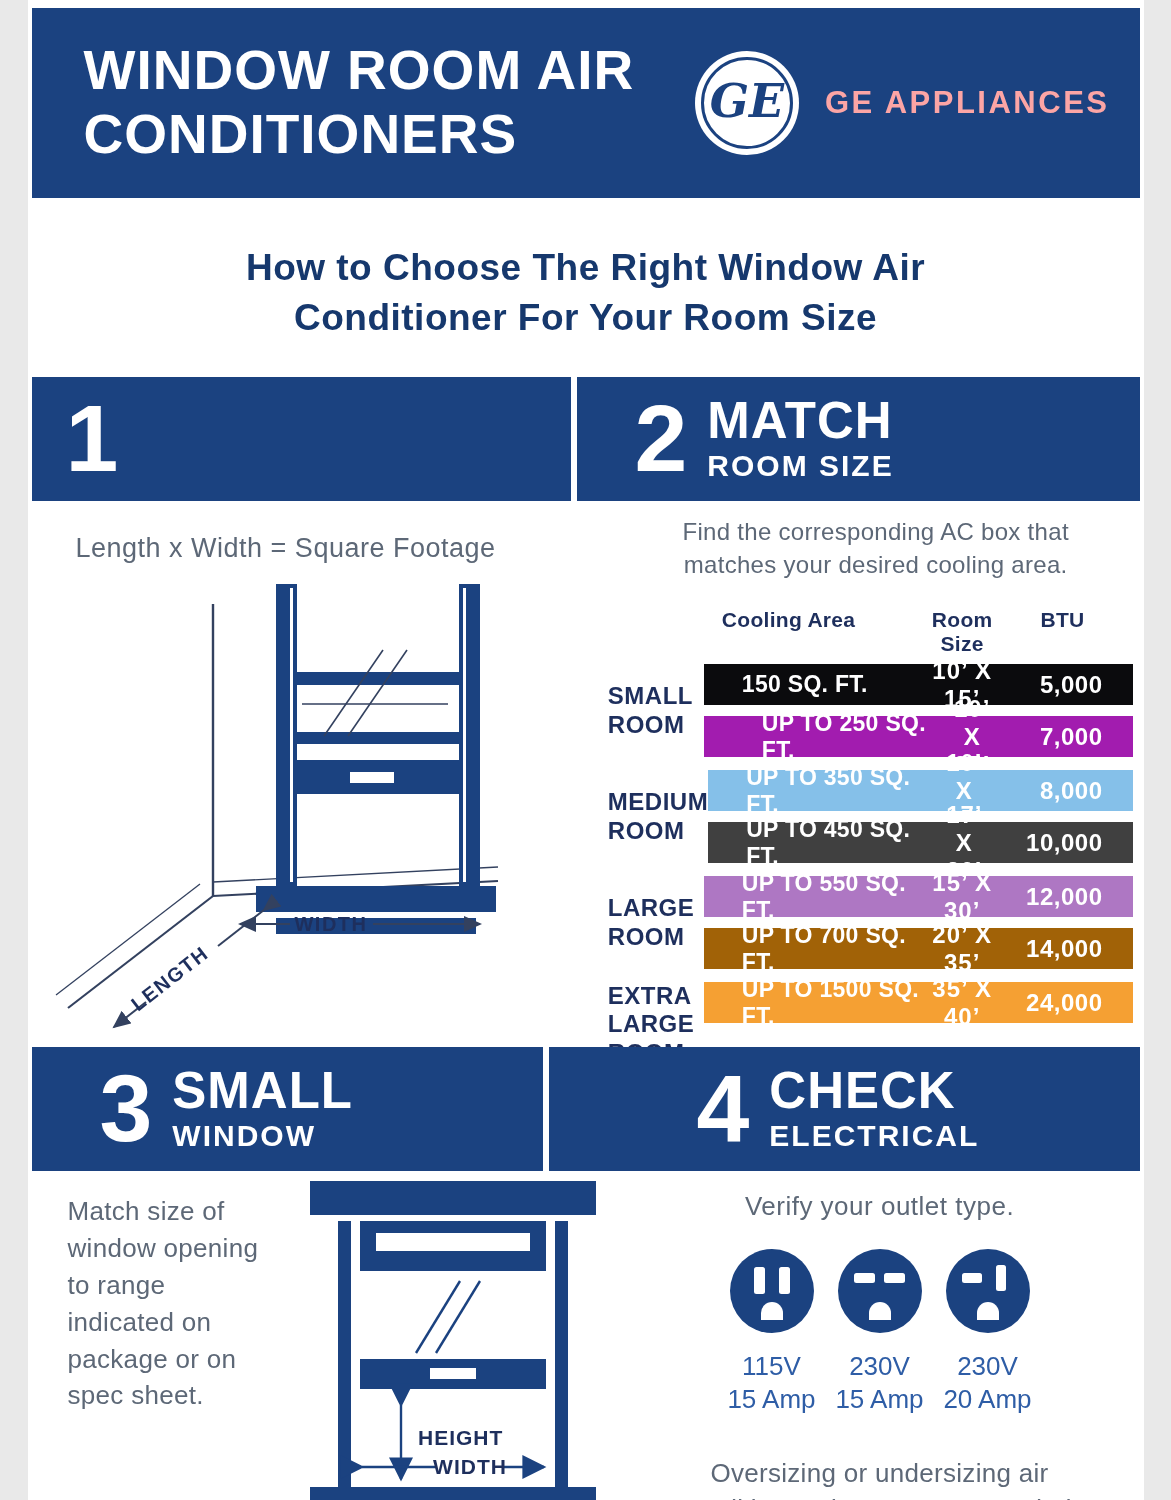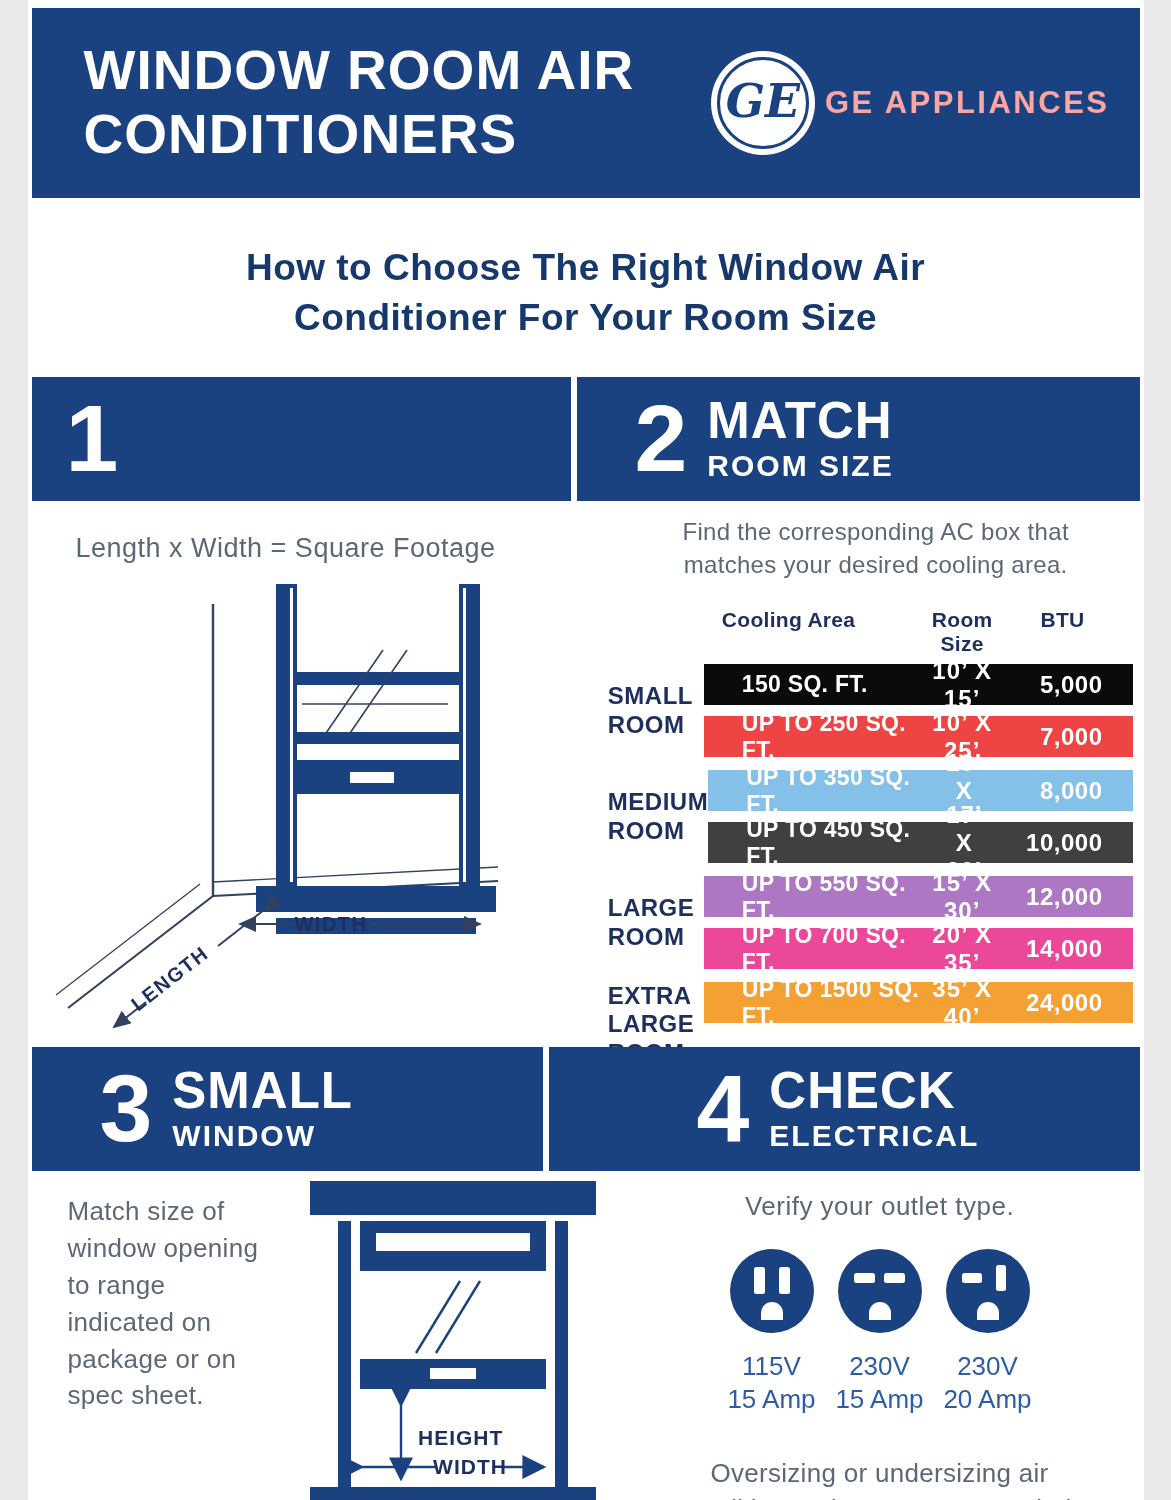--- a/index.html
+++ b/index.html
@@ -11,21 +11,21 @@
   }
   .pre { white-space:pre-line; }
 
   
   .hdr {
     margin:8px 4px 0 4px; height:190px; background:#1b4280;
     display:flex; align-items:center; justify-content:space-between;
     padding:0 30px 0 52px;
   }
   .hdr-title { color:#fff; font-size:55px; font-weight:bold; line-height:1.16; letter-spacing:1px; }
-  .brand { display:flex; align-items:center; gap:10px; }
+  .brand { display:flex; align-items:center; gap:26px; }
   .ge-circle {
     width:104px; height:104px; background:#fff; border-radius:50%;
     display:flex; align-items:center; justify-content:center; position:relative;
   }
   .ge-circle::after {
     content:""; position:absolute; inset:6px; border:3px solid #1b4280; border-radius:50%;
   }
   .ge-mono {
     font-family:"DejaVu Serif", serif; font-style:italic; font-weight:bold;
     font-size:46px; color:#1b4280; position:relative; z-index:2; transform:translateY(-2px);
@@ -189,21 +189,21 @@
         <div id="btu-groups">
             <div class="group">
               <div class="group-label">SMALL
 ROOM</div>
               <div class="bars">
                 <div class="bar" style="background: rgb(11, 11, 13);">
                   <span class="c-area">150 SQ. FT.</span>
                   <span class="c-size">10’ X 15’</span>
                   <span class="c-btu">5,000</span>
                 </div>
-                <div class="bar" style="background: #ef4444;">
+                <div class="bar" style="background: #a21caf; padding-left: 20px;">
                   <span class="c-area">UP TO 250 SQ. FT.</span>
                   <span class="c-size">10’ X 25’</span>
                   <span class="c-btu">7,000</span>
                 </div>
               </div>
             </div>
             <div class="group">
               <div class="group-label">MEDIUM
 ROOM</div>
               <div class="bars">
@@ -221,21 +221,21 @@
             </div>
             <div class="group">
               <div class="group-label">LARGE
 ROOM</div>
               <div class="bars">
                 <div class="bar" style="background: rgb(174, 119, 195);">
                   <span class="c-area">UP TO 550 SQ. FT.</span>
                   <span class="c-size">15’ X 30’</span>
                   <span class="c-btu">12,000</span>
                 </div>
-                <div class="bar" style="background: #ec4899;">
+                <div class="bar" style="background: #a16207;">
                   <span class="c-area">UP TO 700 SQ. FT.</span>
                   <span class="c-size">20’ X 35’</span>
                   <span class="c-btu">14,000</span>
                 </div>
               </div>
             </div>
             <div class="group">
               <div class="group-label">EXTRA
 LARGE
 ROOM</div>

